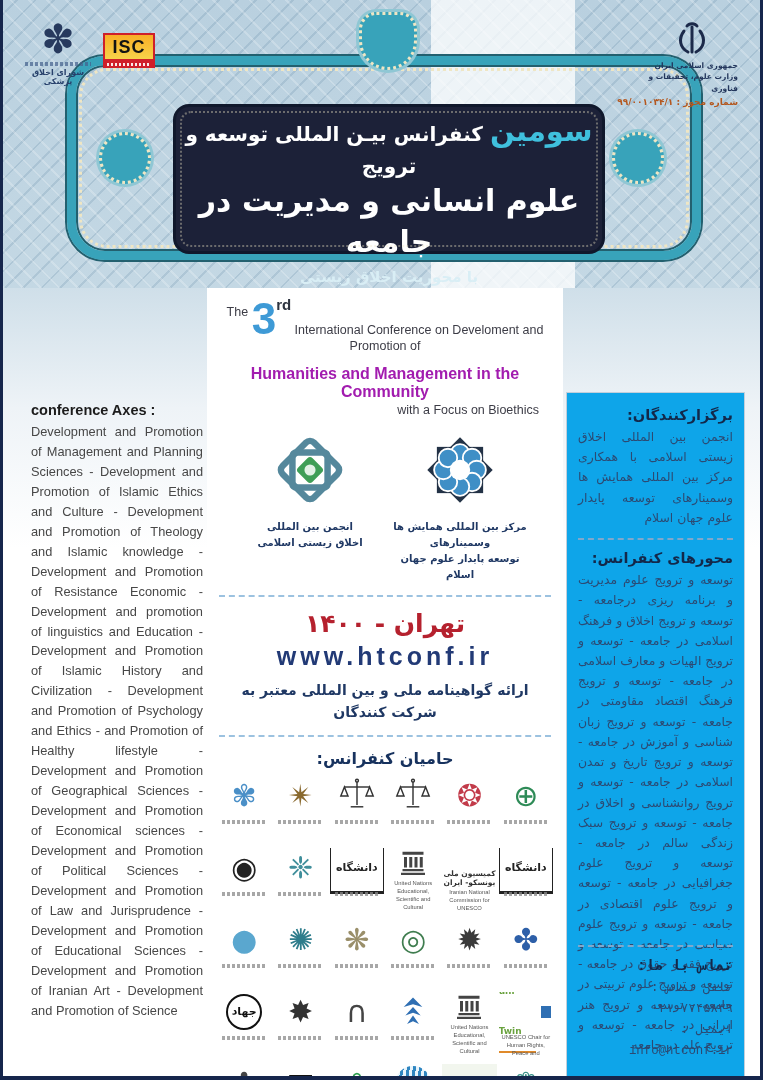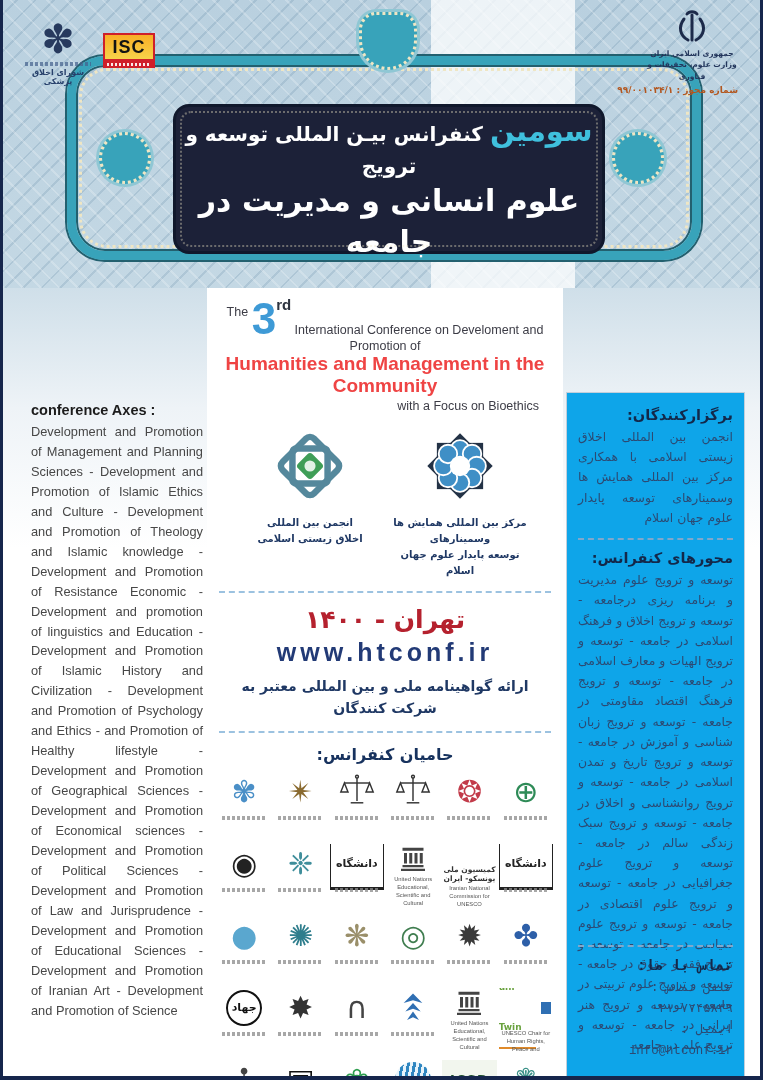--- a/index.html
+++ b/index.html
@@ -34,36 +34,36 @@
   
   .med-logo{ position:absolute; left:14px; top:18px; width:82px; text-align:center; }
   .med-logo .star{ font-size:40px; color:#273a5e; line-height:42px; font-family:"DejaVu Sans",sans-serif;}
   .med-logo .cap{ font-size:8px; color:#27406b; font-weight:bold; }
   .med-logo .scr{ height:4px; margin:2px 8px; background:repeating-linear-gradient(90deg,#44608c 0 3px,transparent 3px 5px); opacity:.7;}
   .isc{ position:absolute; left:100px; top:33px; width:52px; }
   .isc .box{ background:linear-gradient(#f9ae25,#f7d34a); border:2px solid #cf1f2a; color:#131313;
              font-weight:bold; font-size:18px; text-align:center; padding:2px 0 1px; letter-spacing:1px;}
   .isc .strip{ height:7px; background:#cf1f2a; margin-top:0; position:relative;}
   .isc .strip i{ position:absolute; inset:2px 4px; background:repeating-linear-gradient(90deg,rgba(255,255,255,.9) 0 2px,transparent 2px 4px);}
-  .gov{ position:absolute; right:22px; top:8px; width:92px; text-align:center; }
+  .gov{ position:absolute; right:22px; top:20px; width:92px; text-align:right; }
   .gov svg{ display:block; margin:0 auto; }
   .gov .l{ font-size:7.5px; color:#23365c; font-weight:bold; line-height:1.5;}
   .gov .lic{ font-size:9px; color:#b3571f; font-weight:bold; margin-top:3px; white-space:nowrap;}
 
   
   .body-bg{ position:absolute; top:288px; left:0; right:0; bottom:0;
     background:linear-gradient(#cfdfe9 0, #eef3f7 120px, #ffffff 260px); }
   .panel{ position:absolute; left:204px; top:288px; width:356px; bottom:0; background:#fff; padding:8px 10px 0; }
 
   .title-en{ text-align:center; color:#3c3c46; }
   .title-row1{ font-size:12.5px; }
   .title-row1 .the{ vertical-align:18px; }
   .title-row1 .big3{ font-size:44px; font-weight:bold; color:#3e9ad6; line-height:.9; }
   .title-row1 .rd{ font-size:15px; font-weight:bold; color:#2e3440; vertical-align:24px; }
-  .title-row2{ font-size:19px; font-weight:bold; color:#ef4444; margin-top:0; }
+  .title-row2{ font-size:16px; font-weight:bold; color:#a21caf; margin-top:12px; }
   .title-row3{ font-size:12.5px; color:#3c3c46; text-align:right; padding-right:14px; margin-top:2px;}
 
   .org-logos{ display:flex; justify-content:center; margin-top:16px; }
   .org{ text-align:center; width:150px;}
   .org .cap{ font-size:10px; color:#1f3864; font-weight:bold; line-height:1.6; margin-top:8px;}
   .divider{ border-top:2px dashed #9cc2e0; margin:12px 2px; }
   .city{ text-align:center; font-size:25px; font-weight:bold; color:#b5212e; margin-top:4px;}
   .site{ text-align:center; font-size:25px; font-weight:bold; color:#223a76; letter-spacing:4px; margin-top:4px;}
   .cert{ text-align:center; font-size:14px; font-weight:bold; color:#1f3864; line-height:1.6; margin-top:8px;}
   .sponsor-head{ text-align:center; font-size:16px; font-weight:bold; color:#17325e; margin:4px 0 8px; }
@@ -110,20 +110,21 @@
     <div class="medallion left"></div>
     <div class="medallion right"></div>
     <div class="top-medallion"></div>
 
     <div class="banner fa">
       <div class="banner-l1">
         <span class="hl">سومین</span>
         <span>کنفرانس بیـن المللی توسعه و ترویج</span>
       </div>
       <div class="banner-l2">علوم انسانی و مدیریت در جامعه</div>
+      <div class="banner-l3">با محوریت اخلاق زیستی</div>
     </div>
 
     <div class="med-logo">
       <div class="star">✽</div>
       <div class="scr"></div>
       <div class="cap fa">شورای اخلاق پزشکی</div>
     </div>
 
     <div class="isc">
       <div class="box">ISC</div>

